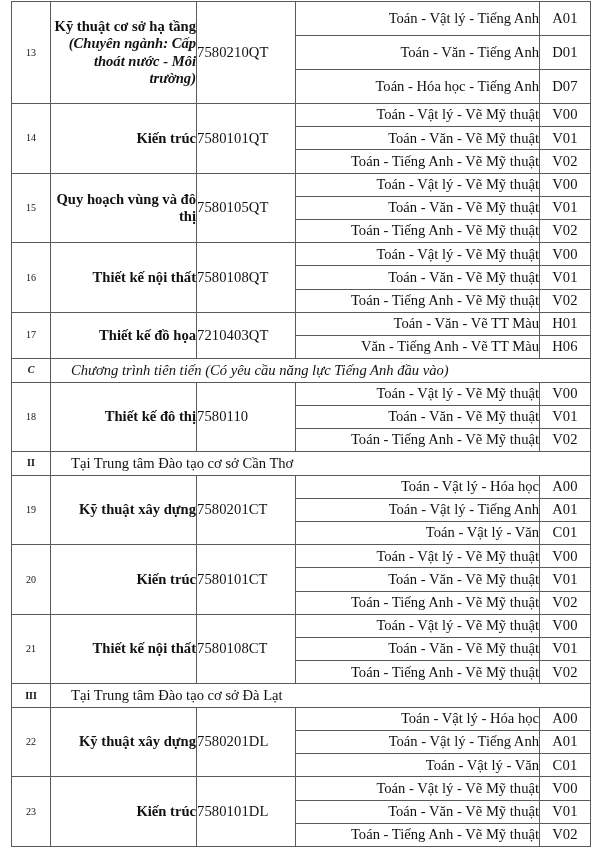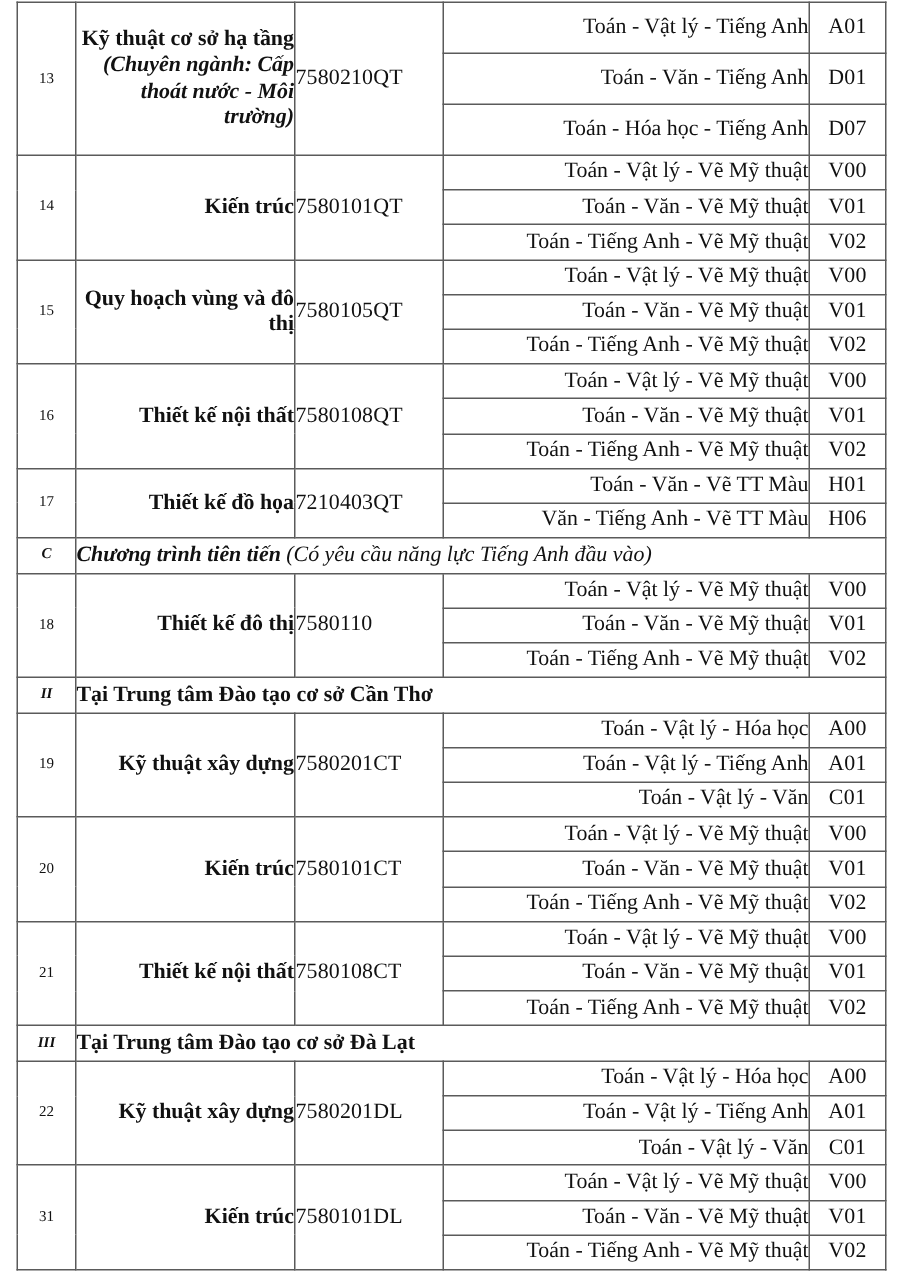--- a/index.html
+++ b/index.html
@@ -77,31 +77,31 @@
     display: block;
   }
   .major-main {
     display: block;
   }
 
   
   .cell-section-idx {
     text-align: center;
     font-weight: bold;
-    font-style: italic;
   }
   .cell-section-idx.italic { font-style: italic; }
 
   .cell-section-title {
     padding: 1px 4px 1px 8px;
     text-align: left;
     white-space: nowrap;
   }
   .sect-strong {
-    font-weight: bold;
+    font-weight: normal;
+    margin-left: 20px;
   }
   .sect-strong.italic {
     font-style: italic;
   }
   .sect-paren {
     font-style: italic;
     font-weight: normal;
   }
 
   
@@ -295,21 +295,21 @@
         </tr>
         <tr class="r-std">
           <td class="cell-comb">Toán - Vật lý - Tiếng Anh</td>
           <td class="cell-sym">A01</td>
         </tr>
         <tr class="r-std">
           <td class="cell-comb">Toán - Vật lý - Văn</td>
           <td class="cell-sym">C01</td>
         </tr>
         <tr class="r-std">
-          <td class="cell-idx" rowspan="3">31</td>
+          <td class="cell-idx" rowspan="3">23</td>
           <td class="cell-major" rowspan="3">
             <span class="major-main">Kiến trúc</span>
           </td>
           <td class="cell-code" rowspan="3">7580101DL</td>
           <td class="cell-comb">Toán - Vật lý - Vẽ Mỹ thuật</td>
           <td class="cell-sym">V00</td>
         </tr>
         <tr class="r-std">
           <td class="cell-comb">Toán - Văn - Vẽ Mỹ thuật</td>
           <td class="cell-sym">V01</td>

